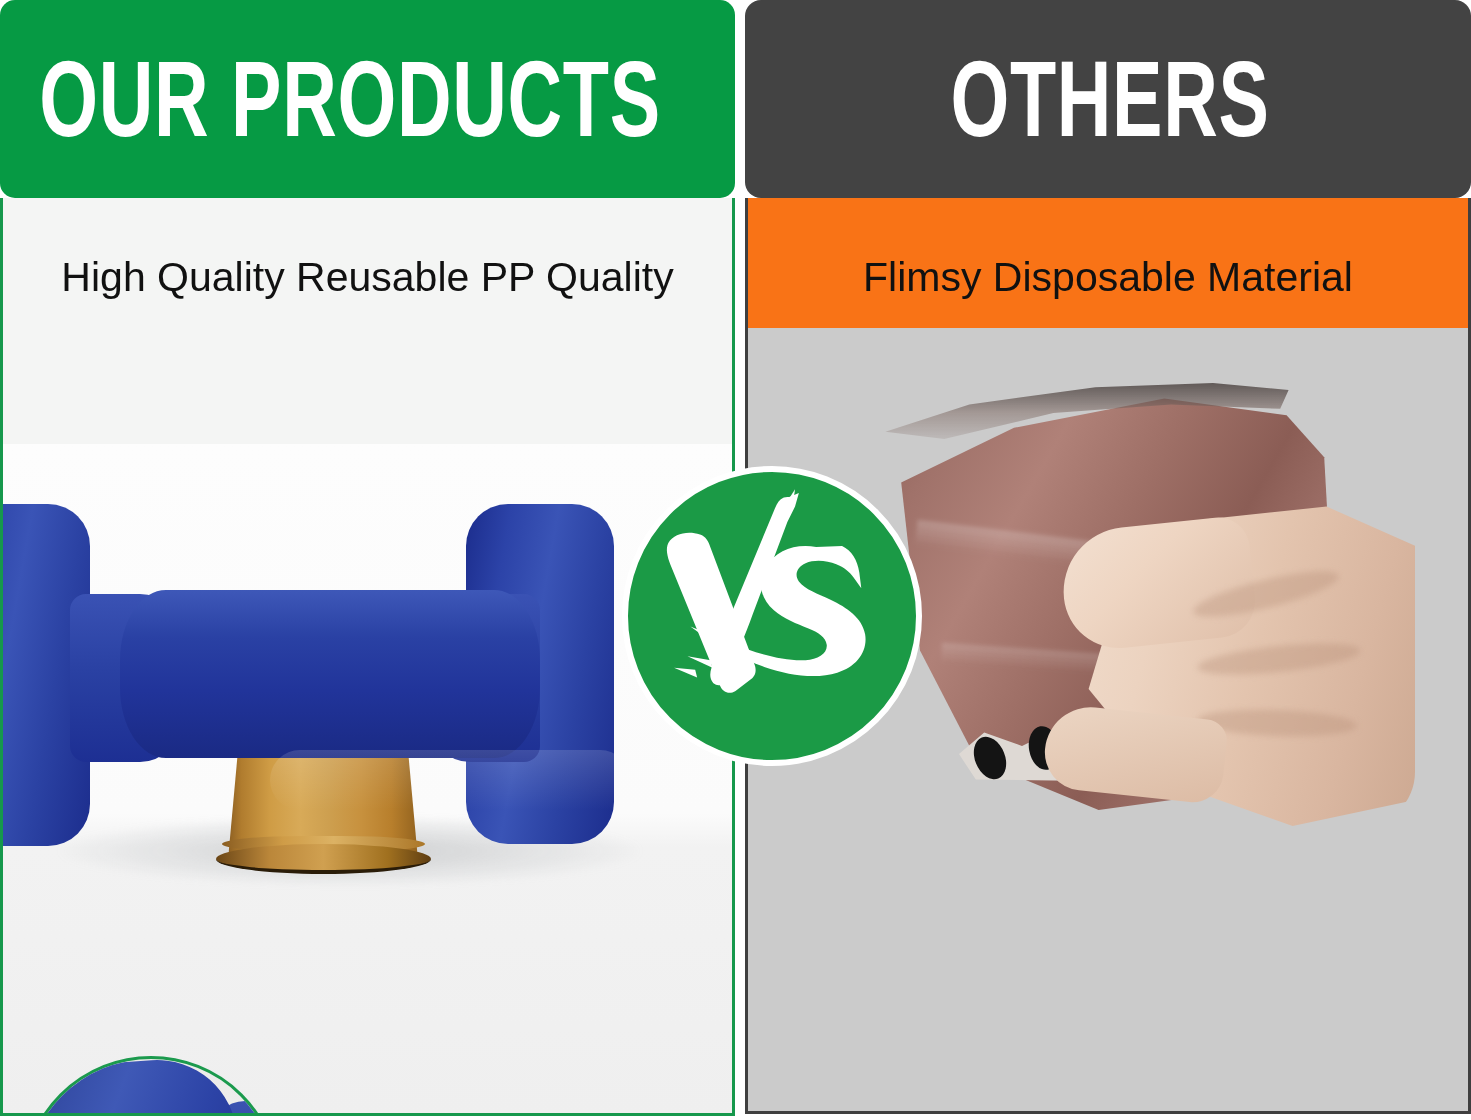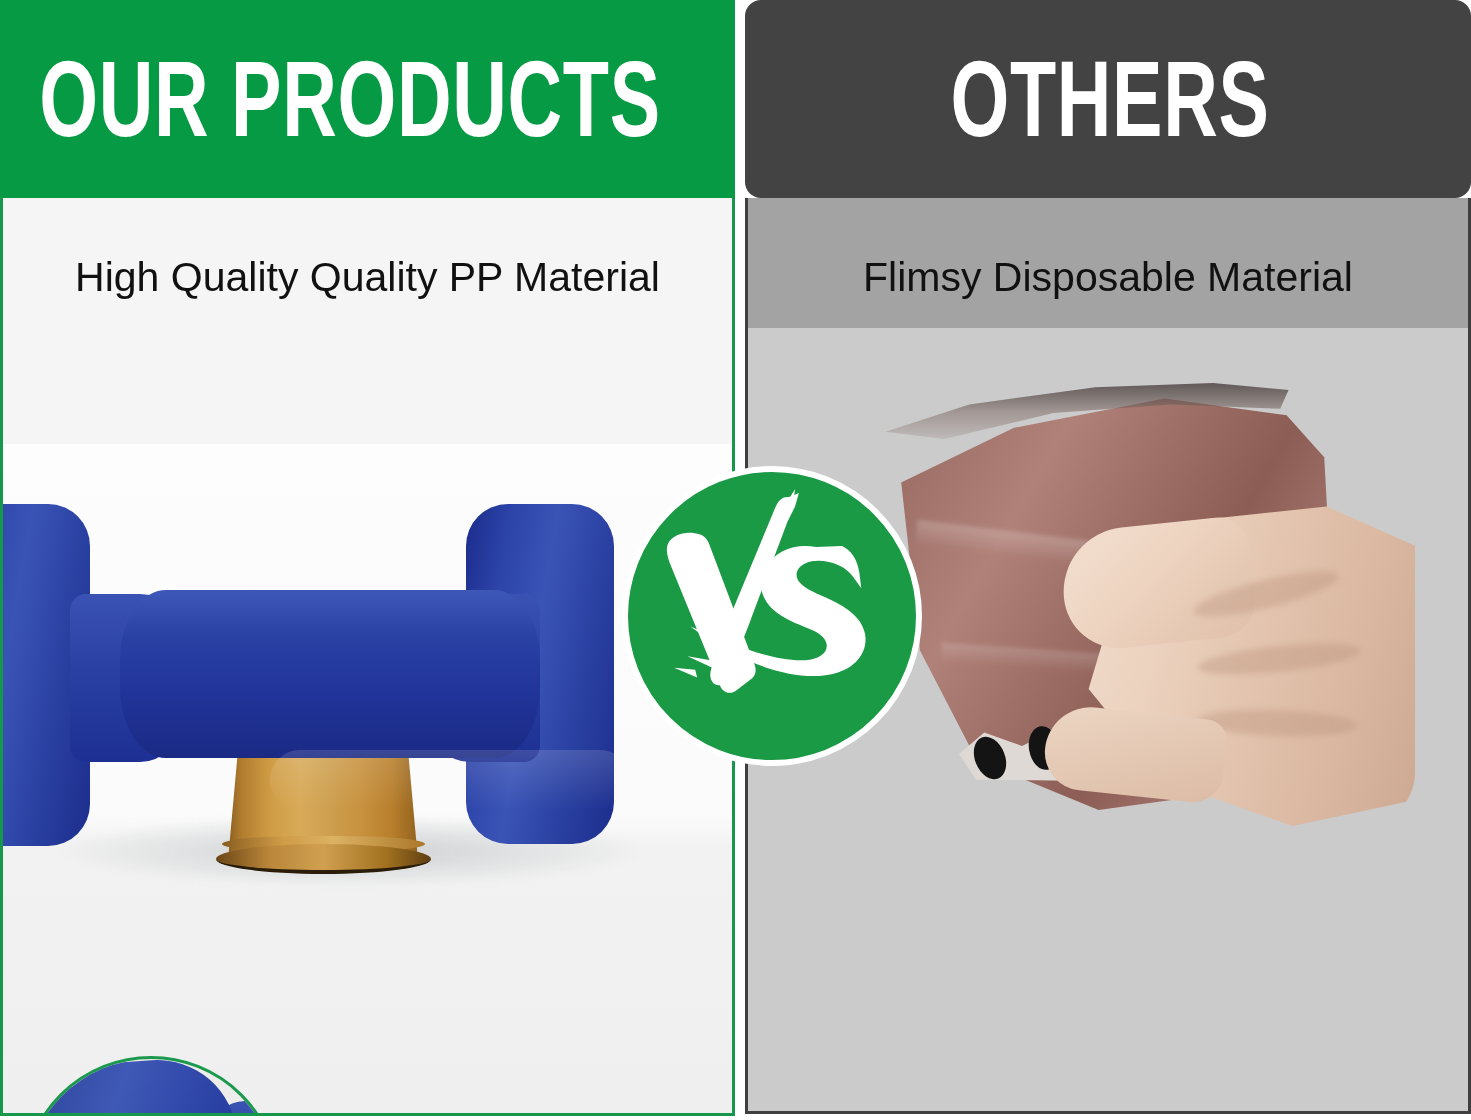--- a/index.html
+++ b/index.html
@@ -13,21 +13,21 @@
 
   
   .panel { position: absolute; top: 0; }
   #panel-left  { left: 0px;   width: 735px; height: 1116px; }
   #panel-right { left: 745px; width: 726px; height: 1114px; }
 
   .header {
     position: absolute; top: 0; left: 0; width: 100%; height: 198px;
     display: flex; align-items: center; justify-content: center;
   }
-  #header-left  { background: #069a44; }
+  #header-left  { background: #069a44; border-radius: 15px; }
   #header-right { background: #434343; border-radius: 16px; }
 
   .header-title {
     color: #ffffff;
     font-weight: 700;
     font-size: 93px;
     line-height: 0.92;
     letter-spacing: 1px;
     transform: scaleX(0.70);
     transform-origin: center;
@@ -36,21 +36,21 @@
     font-family: "Liberation Sans", sans-serif;
   }
   #header-title-left  { font-size: 108px; margin-left: -34px; }
   #header-title-right { font-size: 108px; margin-left: 4px; }
 
   .body {
     position: absolute; left: 0; top: 198px; width: 100%; bottom: 0;
     overflow: hidden;
   }
   #body-left  { background: #f4f5f4; border: 3px solid #16984c; border-top: none; }
-  #body-right { background: #a3a3a3; border: 3px solid #3f3f3f; border-top: none; }
+  #body-right { background: #f97316; border: 3px solid #3f3f3f; border-top: none; }
 
   .subtitle {
     position: absolute; left: 0; width: 100%;
     text-align: center; color: #111111;
     font-size: 41px; line-height: 1.72;
     font-family: "Liberation Sans", sans-serif;
   }
   #subtitle-left  { top: 44px; padding: 0 58px; }
   #subtitle-right { top: 44px; padding: 0 30px; }
 
@@ -227,21 +227,21 @@
 <div id="stage">
 
   <div class="panel" id="panel-left">
 
     <div class="header" id="header-left">
       <div class="header-title" id="header-title-left">OUR PRODUCTS</div>
     </div>
 
     <div class="body" id="body-left">
 
-      <div class="subtitle" id="subtitle-left">High Quality Quality PP Material</div>
+      <div class="subtitle" id="subtitle-left">High Quality Reusable PP Quality</div>
 
       <div id="photo-left">
 
         <div id="table-shadow"></div>
 
         <div class="db-head" id="db-head-left"></div>
         <div class="db-head" id="db-head-right"></div>
         <div class="db-neck" id="db-neck-left"></div>
         <div class="db-neck" id="db-neck-right"></div>
 

